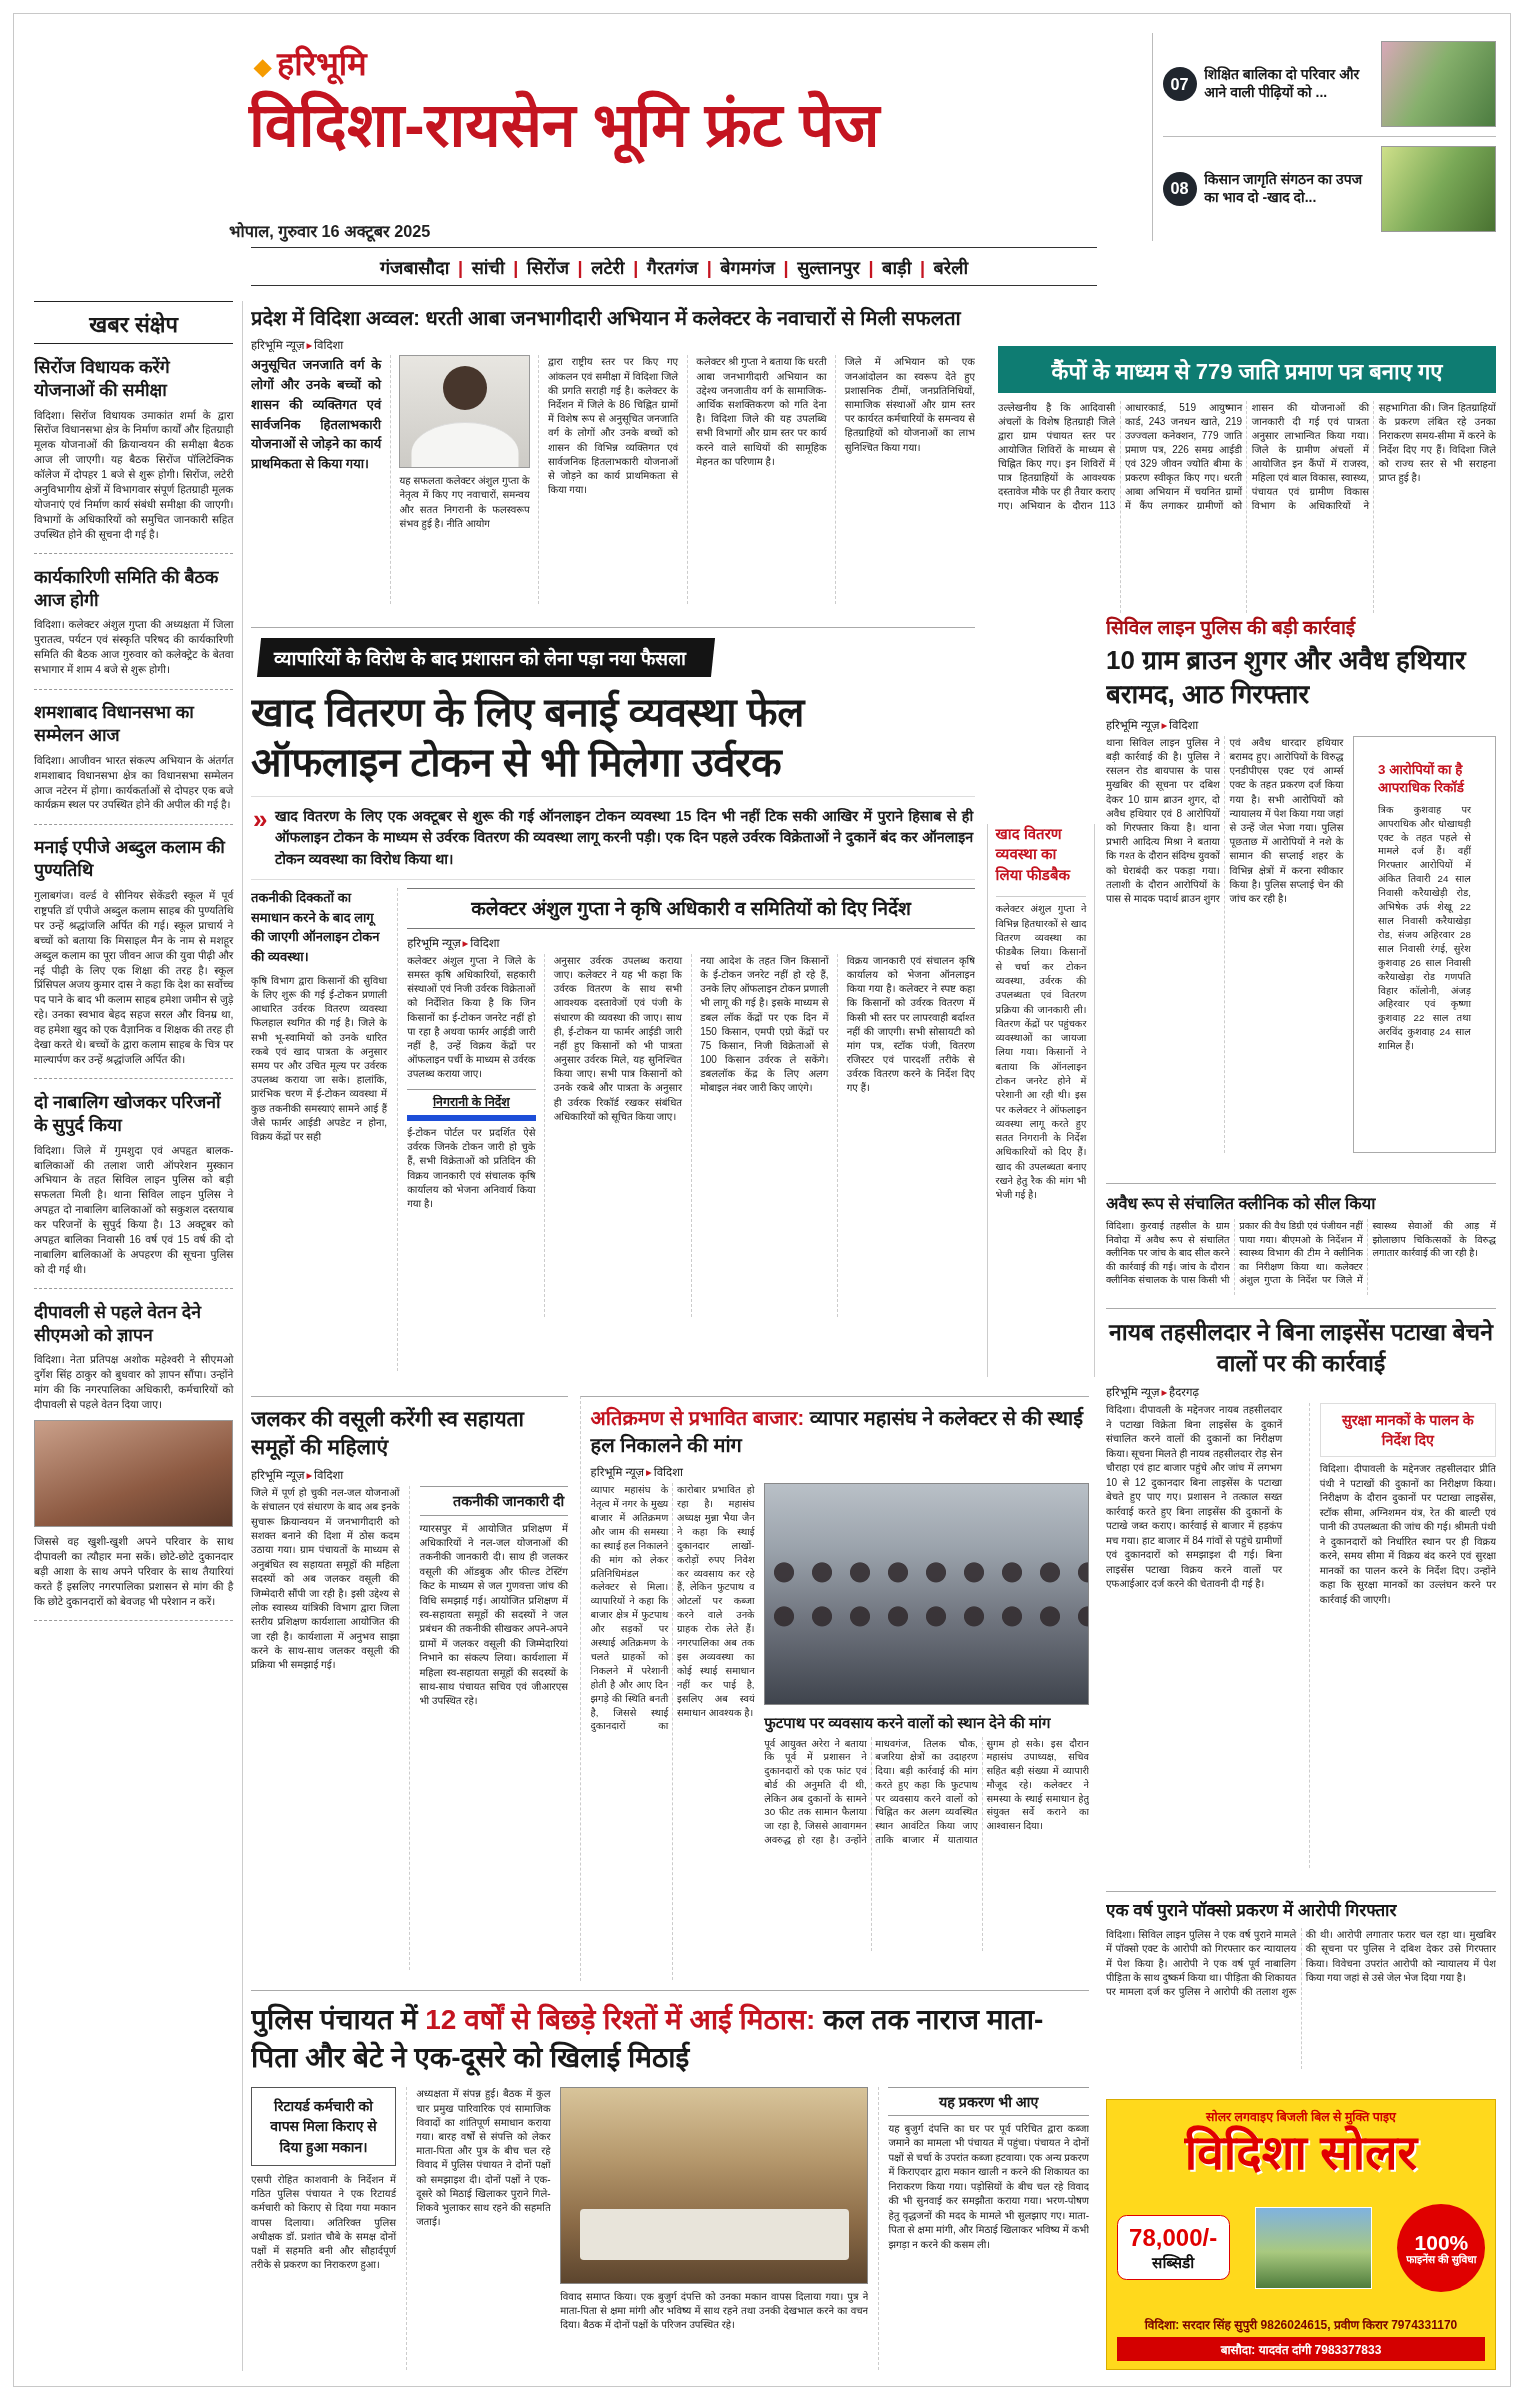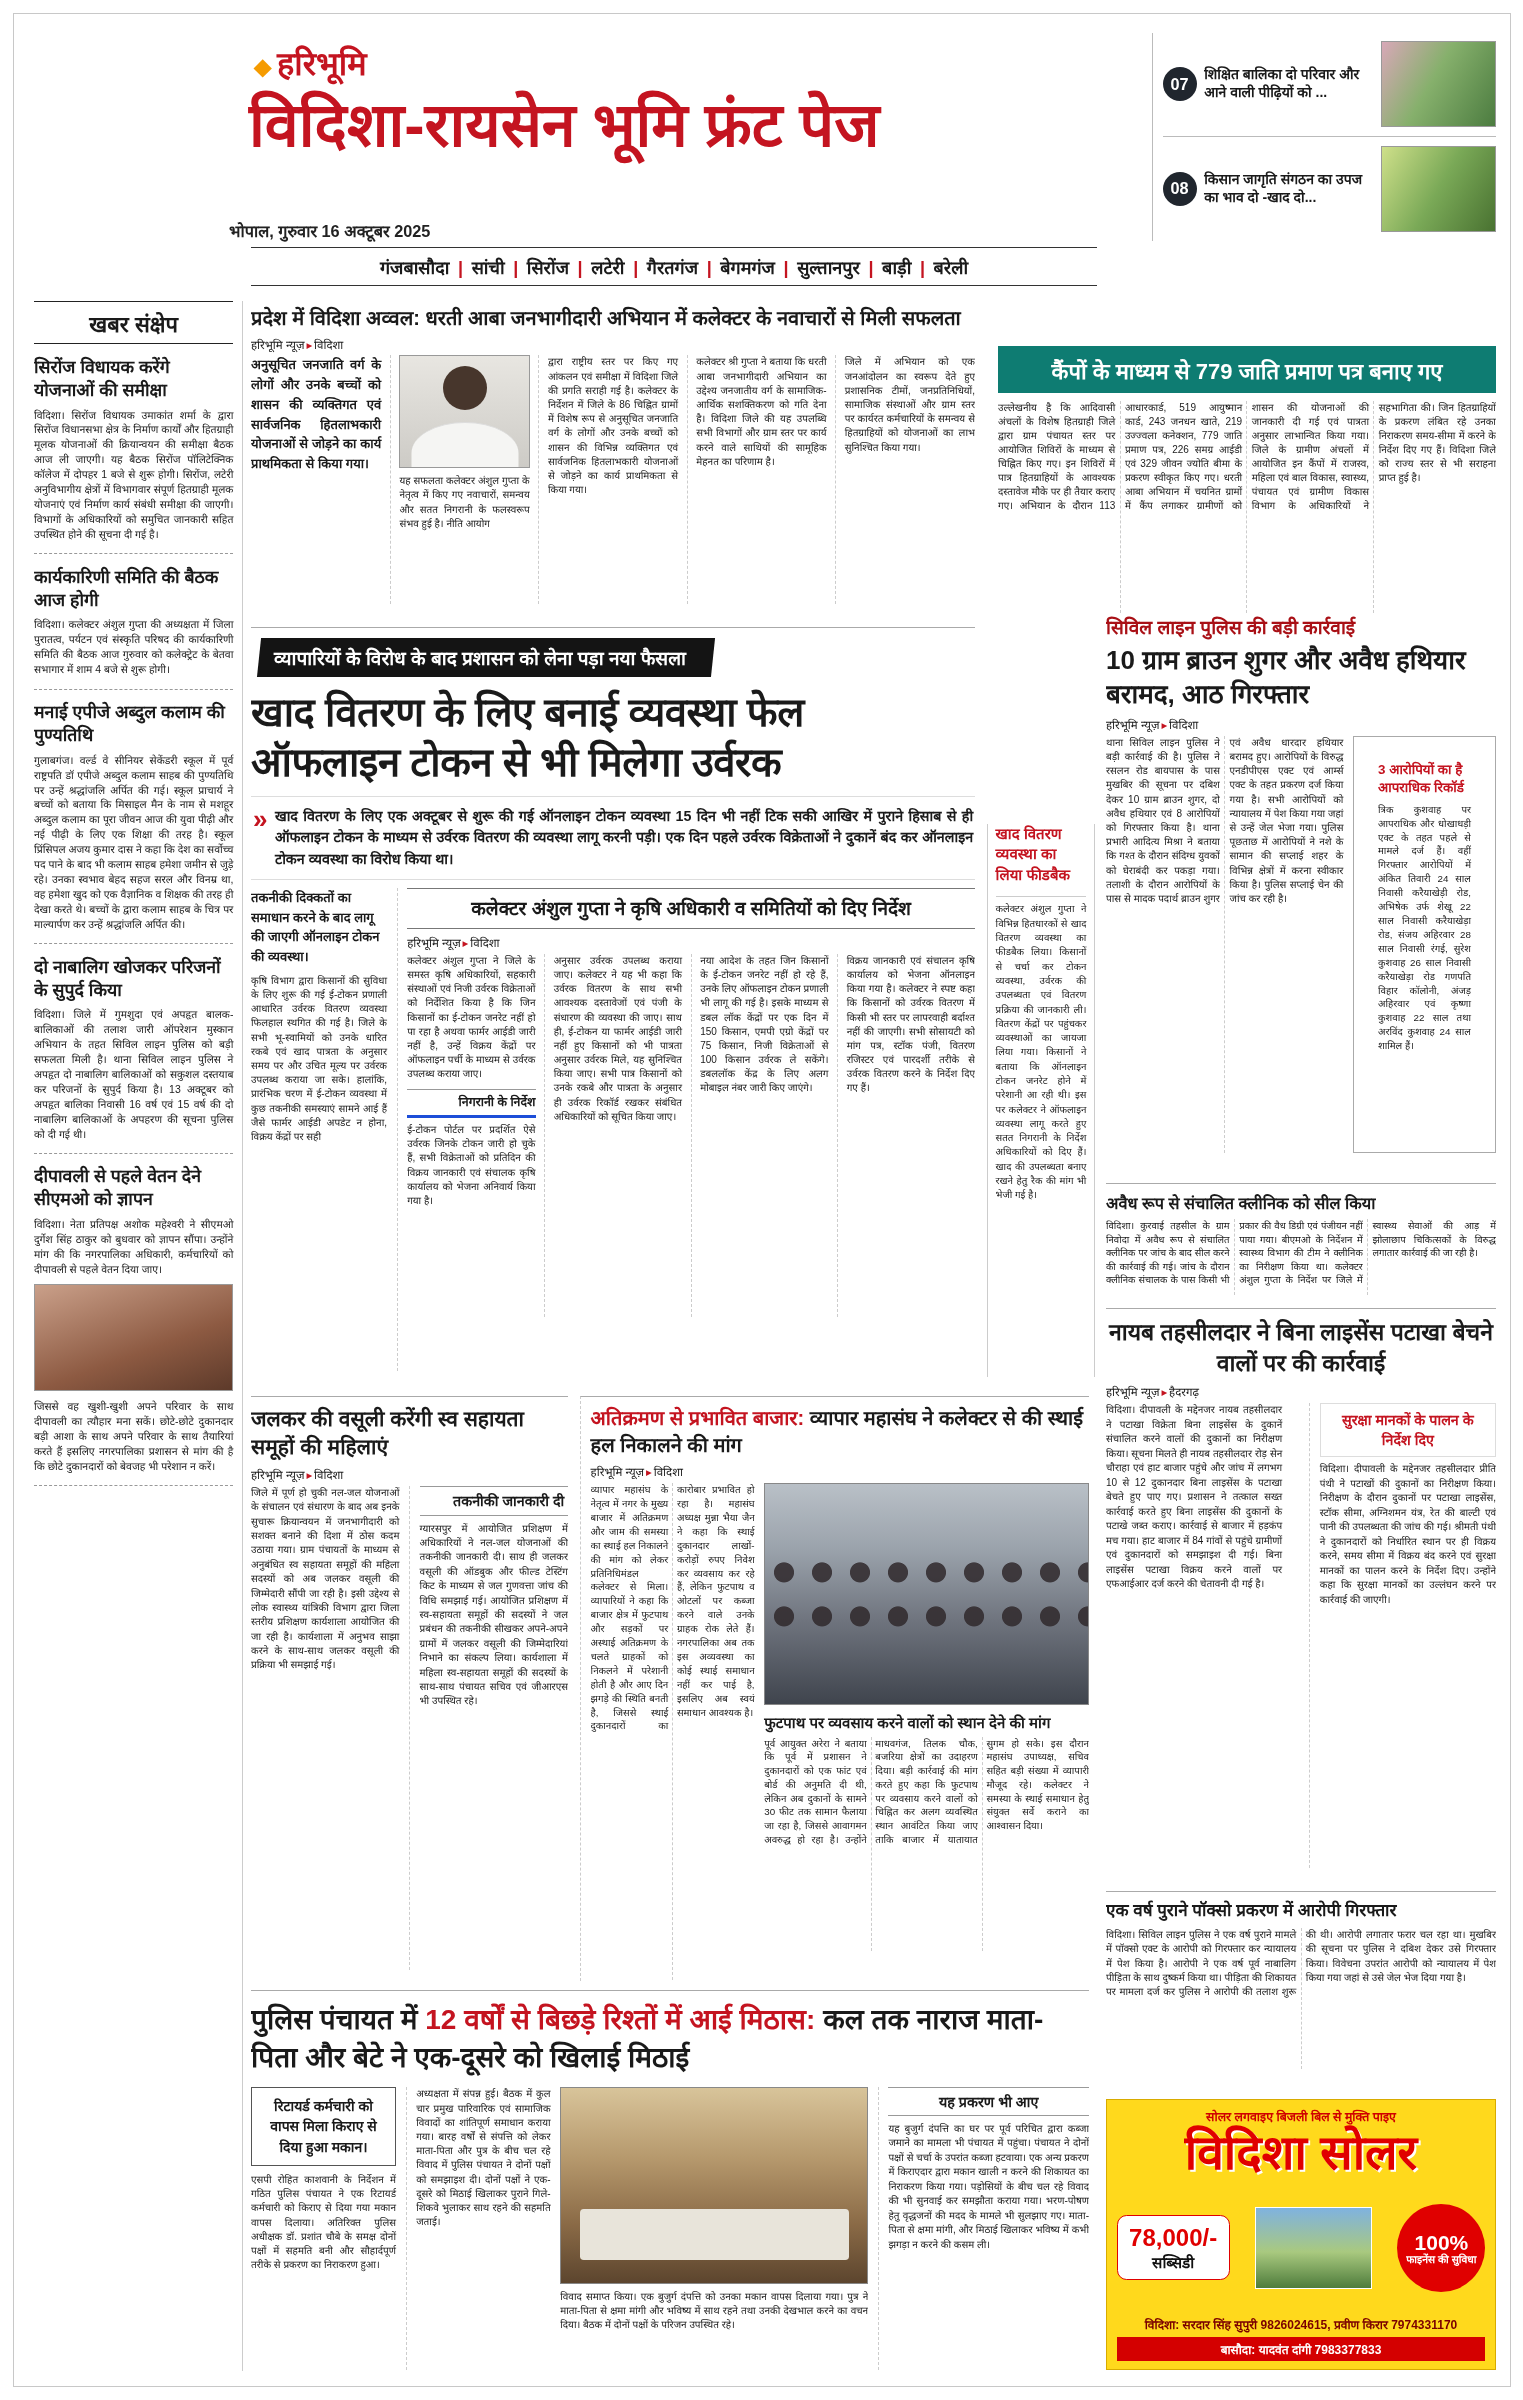--- a/index.html
+++ b/index.html
@@ -78,22 +78,22 @@
   .lead-marker{color:#c41420;font-size:26px;font-weight:800;flex:none;line-height:1;}
   .khad-cols{display:flex;gap:9.6px;margin-top:8.6px;height:483px;overflow:hidden;}
   .khad-colA{width:136px;flex:none;}
   .khad-colA-bold{font-size:13px;font-weight:800;line-height:1.5;margin-bottom:7.6px;}
   .khad-sub{flex:1;border-left:1px dashed #ccc;padding-left:9.6px;min-width:0;}
   .khad-sub-h{font-size:19px;font-weight:800;text-align:center;border-top:1.4px solid #777;
         border-bottom:1.4px solid #777;padding:6.7px 3.8px;line-height:1.35;}
   .khad-sub-cols{display:flex;gap:8.6px;margin-top:3.8px;height:363px;overflow:hidden;}
   .ksc{flex:1;min-width:0;font-size:10px;line-height:1.42;text-align:justify;}
   .ksc+.ksc{border-left:1px dashed #ccc;padding-left:8.6px;}
-  .monitor-h{font-size:12.4px;font-weight:800;margin:7.6px 0 4.8px;text-align:right;
-        border-top:1px solid #999;border-bottom:3px solid #1d4ed8;padding:3.8px 0;}
+  .monitor-h{font-size:12.4px;font-weight:800;margin:7.6px 0 4.8px;text-align:center;
+        border-top:1px solid #999;border-bottom:6px solid #1d4ed8;padding:3.8px 0;text-decoration:underline;}
 
   
   .feedback{position:absolute;left:987px;top:824px;width:108px;height:553px;border-left:1px solid #ccc;
         border-right:1px solid #ccc;padding:0 7.6px;box-sizing:border-box;overflow:hidden;}
   .feedback-h{color:#c41420;font-size:15px;font-weight:800;line-height:1.35;
         border-bottom:1px solid #ccc;padding-bottom:11px;margin-bottom:5.7px;}
   .feedback-b{font-size:9.8px;line-height:1.46;text-align:justify;}
 
   
   .civil{position:absolute;left:1106px;top:614px;width:390px;height:562px;overflow:hidden;}
@@ -229,20 +229,24 @@
 
     <div class="sb-article">
       <div class="sb-h">सिरोंज विधायक करेंगे योजनाओं की समीक्षा</div>
       <div class="sb-b">विदिशा। सिरोंज विधायक उमाकांत शर्मा के द्वारा सिरोंज विधानसभा क्षेत्र के निर्माण कार्यों और हितग्राही मूलक योजनाओं की क्रियान्वयन की समीक्षा बैठक आज ली जाएगी। यह बैठक सिरोंज पॉलिटेक्निक कॉलेज में दोपहर 1 बजे से शुरू होगी। सिरोंज, लटेरी अनुविभागीय क्षेत्रों में विभागवार संपूर्ण हितग्राही मूलक योजनाएं एवं निर्माण कार्य संबंधी समीक्षा की जाएगी। विभागों के अधिकारियों को समुचित जानकारी सहित उपस्थित होने की सूचना दी गई है।</div>
     </div>
     <div class="sb-article">
       <div class="sb-h">कार्यकारिणी समिति की बैठक आज होगी</div>
       <div class="sb-b">विदिशा। कलेक्टर अंशुल गुप्ता की अध्यक्षता में जिला पुरातत्व, पर्यटन एवं संस्कृति परिषद की कार्यकारिणी समिति की बैठक आज गुरुवार को कलेक्ट्रेट के बेतवा सभागार में शाम 4 बजे से शुरू होगी।</div>
     </div>
     <div class="sb-article">
+      <div class="sb-h">शमशाबाद विधानसभा का सम्मेलन आज</div>
+      <div class="sb-b">विदिशा। आजीवन भारत संकल्प अभियान के अंतर्गत शमशाबाद विधानसभा क्षेत्र का विधानसभा सम्मेलन आज नटेरन में होगा। कार्यकर्ताओं से दोपहर एक बजे कार्यक्रम स्थल पर उपस्थित होने की अपील की गई है।</div>
+    </div>
+    <div class="sb-article">
       <div class="sb-h">मनाई एपीजे अब्दुल कलाम की पुण्यतिथि</div>
       <div class="sb-b">गुलाबगंज। वर्ल्ड वे सीनियर सेकेंडरी स्कूल में पूर्व राष्ट्रपति डॉ एपीजे अब्दुल कलाम साहब की पुण्यतिथि पर उन्हें श्रद्धांजलि अर्पित की गई। स्कूल प्राचार्य ने बच्चों को बताया कि मिसाइल मैन के नाम से मशहूर अब्दुल कलाम का पूरा जीवन आज की युवा पीढ़ी और नई पीढ़ी के लिए एक शिक्षा की तरह है। स्कूल प्रिंसिपल अजय कुमार दास ने कहा कि देश का सर्वोच्च पद पाने के बाद भी कलाम साहब हमेशा जमीन से जुड़े रहे। उनका स्वभाव बेहद सहज सरल और विनम्र था, वह हमेशा खुद को एक वैज्ञानिक व शिक्षक की तरह ही देखा करते थे। बच्चों के द्वारा कलाम साहब के चित्र पर माल्यार्पण कर उन्हें श्रद्धांजलि अर्पित की।</div>
     </div>
     <div class="sb-article">
       <div class="sb-h">दो नाबालिग खोजकर परिजनों के सुपुर्द किया</div>
       <div class="sb-b">विदिशा। जिले में गुमशुदा एवं अपहृत बालक-बालिकाओं की तलाश जारी ऑपरेशन मुस्कान अभियान के तहत सिविल लाइन पुलिस को बड़ी सफलता मिली है। थाना सिविल लाइन पुलिस ने अपहृत दो नाबालिग बालिकाओं को सकुशल दस्तयाब कर परिजनों के सुपुर्द किया है। 13 अक्टूबर को अपहृत बालिका निवासी 16 वर्ष एवं 15 वर्ष की दो नाबालिग बालिकाओं के अपहरण की सूचना पुलिस को दी गई थी।</div>
     </div>
     <div class="sb-article">
       <div class="sb-h">दीपावली से पहले वेतन देने सीएमओ को ज्ञापन</div>
       <div class="sb-b">विदिशा। नेता प्रतिपक्ष अशोक महेश्वरी ने सीएमओ दुर्गेश सिंह ठाकुर को बुधवार को ज्ञापन सौंपा। उन्होंने मांग की कि नगरपालिका अधिकारी, कर्मचारियों को दीपावली से पहले वेतन दिया जाए।</div>

